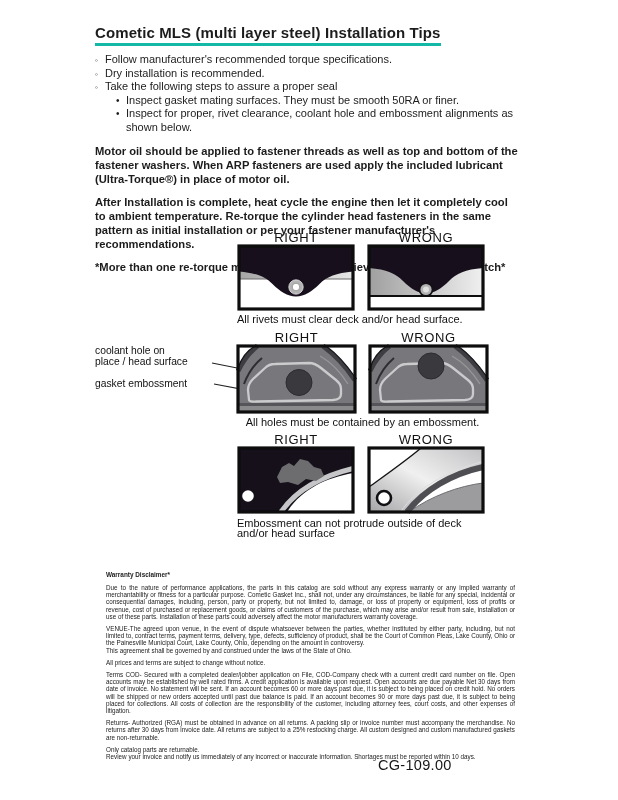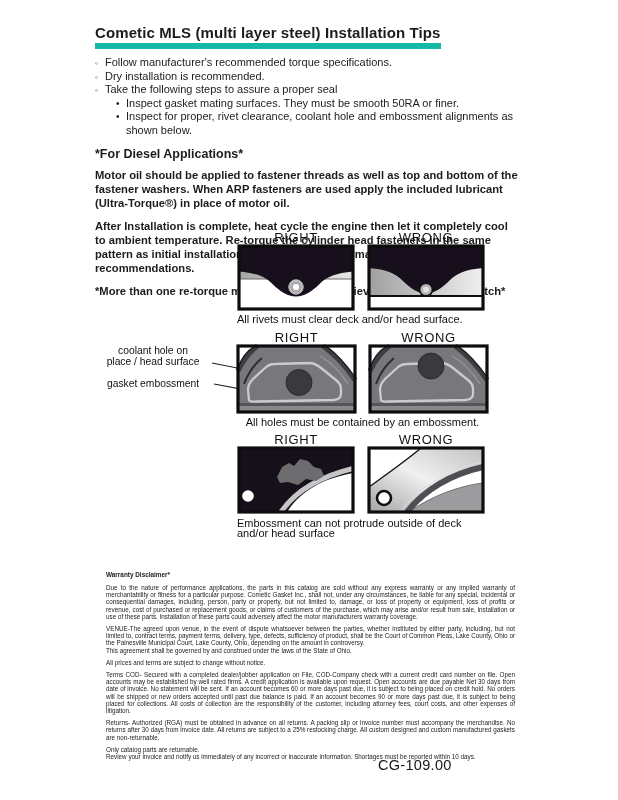--- a/index.html
+++ b/index.html
@@ -5,21 +5,21 @@
   html,body{margin:0;padding:0;background:#e8e8e8;}
   .page{
     position:relative; width:618px; height:800px; background:#ffffff;
     font-family:"Liberation Sans", sans-serif; color:#1c1c1c; overflow:hidden;
     margin:0 auto;
   }
   
   .content{position:absolute; left:95px; top:24px; width:424px;}
   .doc-title{
     display:inline-block; font-size:15px; font-weight:700;
-    border-bottom:6px solid #14b8a6; padding-bottom:2px; margin:0 0 7px 0;
+    border-bottom:3px solid #14b8a6; padding-bottom:2px; margin:0 0 7px 0;
     letter-spacing:0.1px;
   }
   .bullet{font-size:11px; line-height:13.5px; position:relative; padding-left:10px;}
   .bullet .bm{position:absolute; left:0; top:1px; font-size:8px;}
   .bullet.l2{margin-left:21px; padding-left:10px;}
   .bullet.l2 .bm{font-size:10px; top:0;}
   .diesel{margin-top:10px;}
   .diesel h2{font-size:12.5px; font-weight:700; margin:0 0 7px 0;}
   .diesel p{font-size:11.2px; line-height:14px; margin:0 0 9px 0;font-weight:bold;}
   
@@ -28,21 +28,21 @@
   .dia-labels .dl{width:118px; text-align:center; font-size:13px; letter-spacing:0.6px; color:#111;}
   .dia-panels{display:flex; gap:12px; margin-top:1px;}
   .dia-panels svg{display:block;}
   .dia-caption{font-size:11px; line-height:10.5px; margin-top:3px; color:#111;}
   .row2 .dia-labels .dl{width:121px;}
   .row2 .dia-labels{gap:11px;}
   .row2 .dia-panels{gap:11px;}
   .row2 .dia-caption{text-align:center; width:253px; margin-top:3px;}
   .row3 .dia-caption{width:235px; line-height:10px; margin-top:4px;}
   
-  .side-labels{position:absolute; left:95px; top:346px; width:116px; text-align:center;
+  .side-labels{position:absolute; left:95px; top:346px; width:116px; text-align:left;
                font-size:10.3px; line-height:10.5px; color:#111;}
   .side-labels .lbl2{margin-top:12px;}
   .leader{position:absolute; left:205px; top:344px; pointer-events:none;}
   
   .legal{position:absolute; left:106px; top:571px; width:409px; color:#222;}
   .legal h3{font-size:6.4px; margin:0 0 6px 0; font-weight:700;}
   .legal p{font-size:6.3px; line-height:7.2px; margin:0 0 5px 0;
            text-align:justify; white-space:pre-line;}
   
   .page-code{position:absolute; left:378px; top:757px; font-size:14.5px;
@@ -66,21 +66,20 @@
       <span class="bm">◦</span><span>Take the following steps to assure a proper seal</span>
     </div>
     <div class="bullet l2">
       <span class="bm">•</span><span>Inspect gasket mating surfaces.  They must be smooth 50RA or finer.</span>
     </div>
     <div class="bullet l2">
       <span class="bm">•</span><span>Inspect for proper, rivet clearance, coolant hole and embossment alignments as shown below.</span>
     </div>
 
     <div class="diesel">
-      <h2>*For Diesel Applications*</h2>
       <p>Motor oil should be applied to fastener threads as well as top and bottom of the fastener washers. When ARP fasteners are used apply the included lubricant (Ultra-Torque®) in place of motor oil.</p>
       <p>After Installation is complete, heat cycle the engine then let it completely cool to ambient temperature. Re-torque the cylinder head fasteners in the same pattern as initial installation or per your fastener manufacturer's recommendations.</p>
       <p>*More than one re-torque may be required to achieve proper fastener stretch*</p>
     </div>
   </div>
 
   <div class="dia-row row1" style="left:237px; top:230px;">
     <div class="dia-labels">
       <div class="dl">RIGHT</div>
       <div class="dl">WRONG</div>

